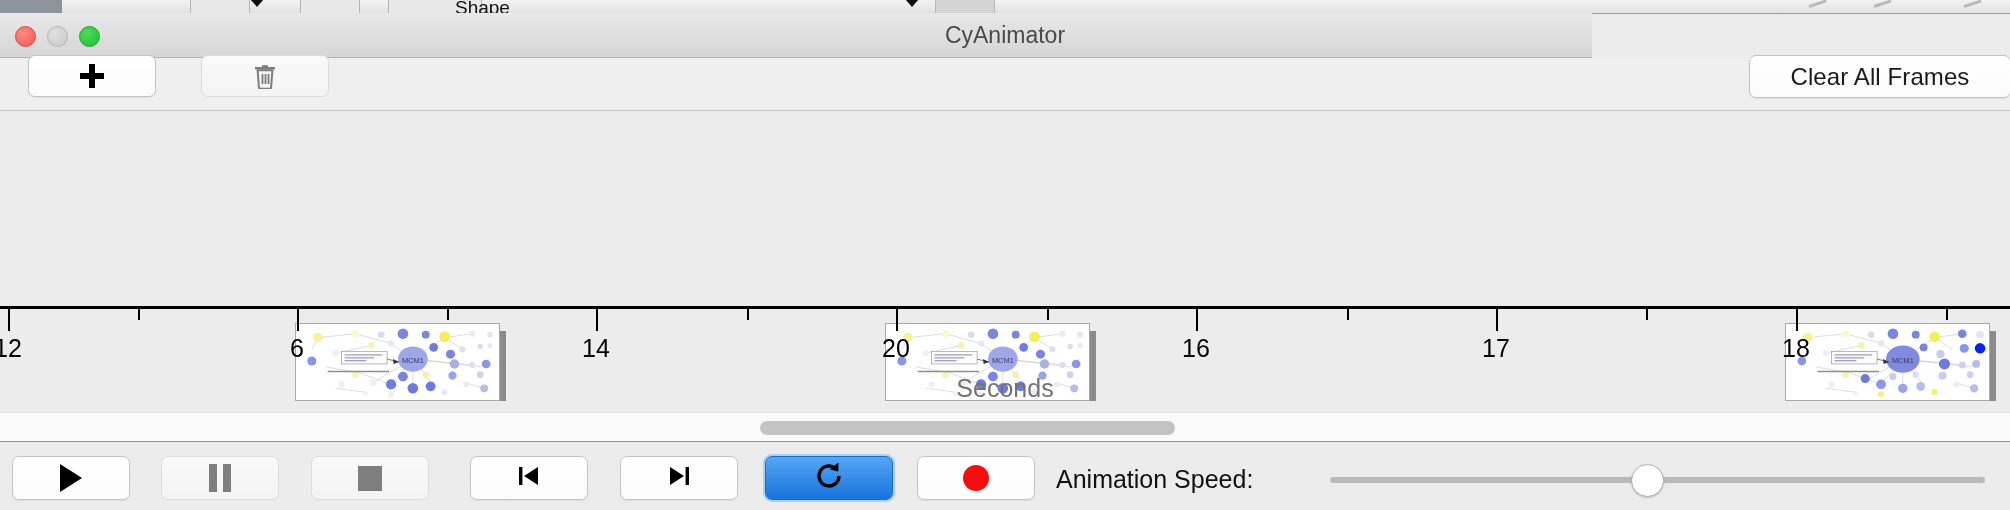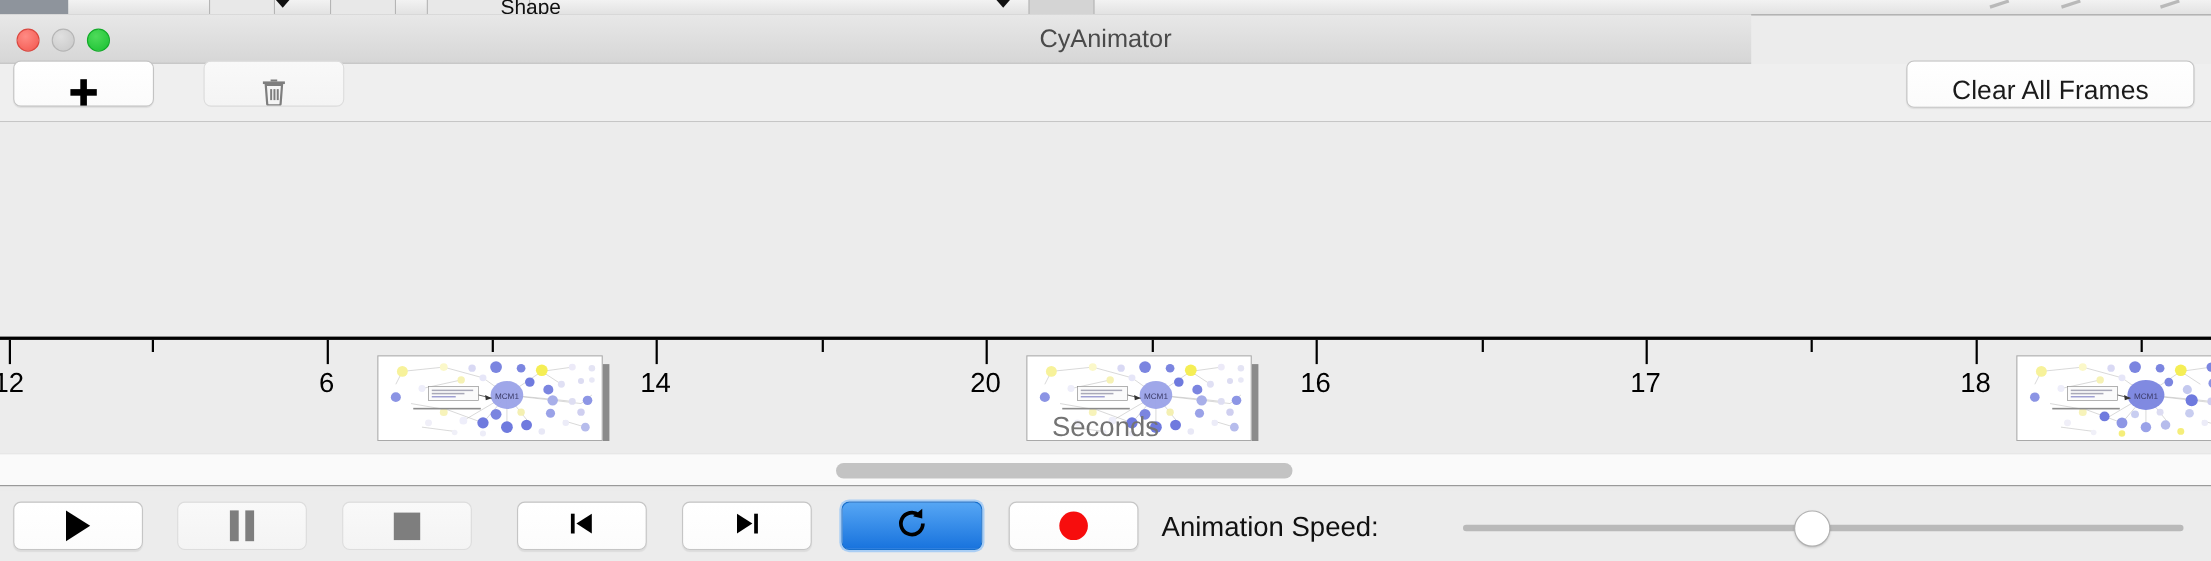--- a/index.html
+++ b/index.html
@@ -111,23 +111,24 @@
     box-sizing: border-box;
   }
   .btn {
     position: absolute;
     box-sizing: border-box;
     border: 1px solid #c3c3c3;
     border-radius: 7px;
     background: linear-gradient(#ffffff, #fbfbfb);
     box-shadow: 0 1px 1px rgba(0,0,0,0.07);
     display: flex;
-    align-items: flex-end;
+    align-items: center;
     justify-content: center;
     cursor: default;
+    margin-left: 16px;
   }
   .btn.disabled {
     background: linear-gradient(#f9f9f9, #f4f4f4);
     border-color: #dcdcdc;
     box-shadow: none;
   }
   .btn-add   { left: 12px;  top: 55px; width: 128px; height: 42px; }
   .btn-del   { left: 185px; top: 55px; width: 128px; height: 42px; }
   .btn-clear { left: 1733px; top: 55px; width: 262px; height: 43px; }
   .btn-clear .lbl {
@@ -149,21 +150,20 @@
   .timeline {
     position: absolute;
     left: 0; top: 111px;
     width: 2010px; height: 290px;
     background: #ececec;
     overflow: hidden;
   }
   .frame {
     position: absolute;
     box-sizing: border-box;
-    margin-left: 48px;
   }
   .frame .shadow {
     position: absolute;
     left: 6px; top: 8px;
     width: 100%; height: 100%;
     background: #8b8b8b;
   }
   .frame .canvas {
     position: absolute;
     left: 0; top: 0;

